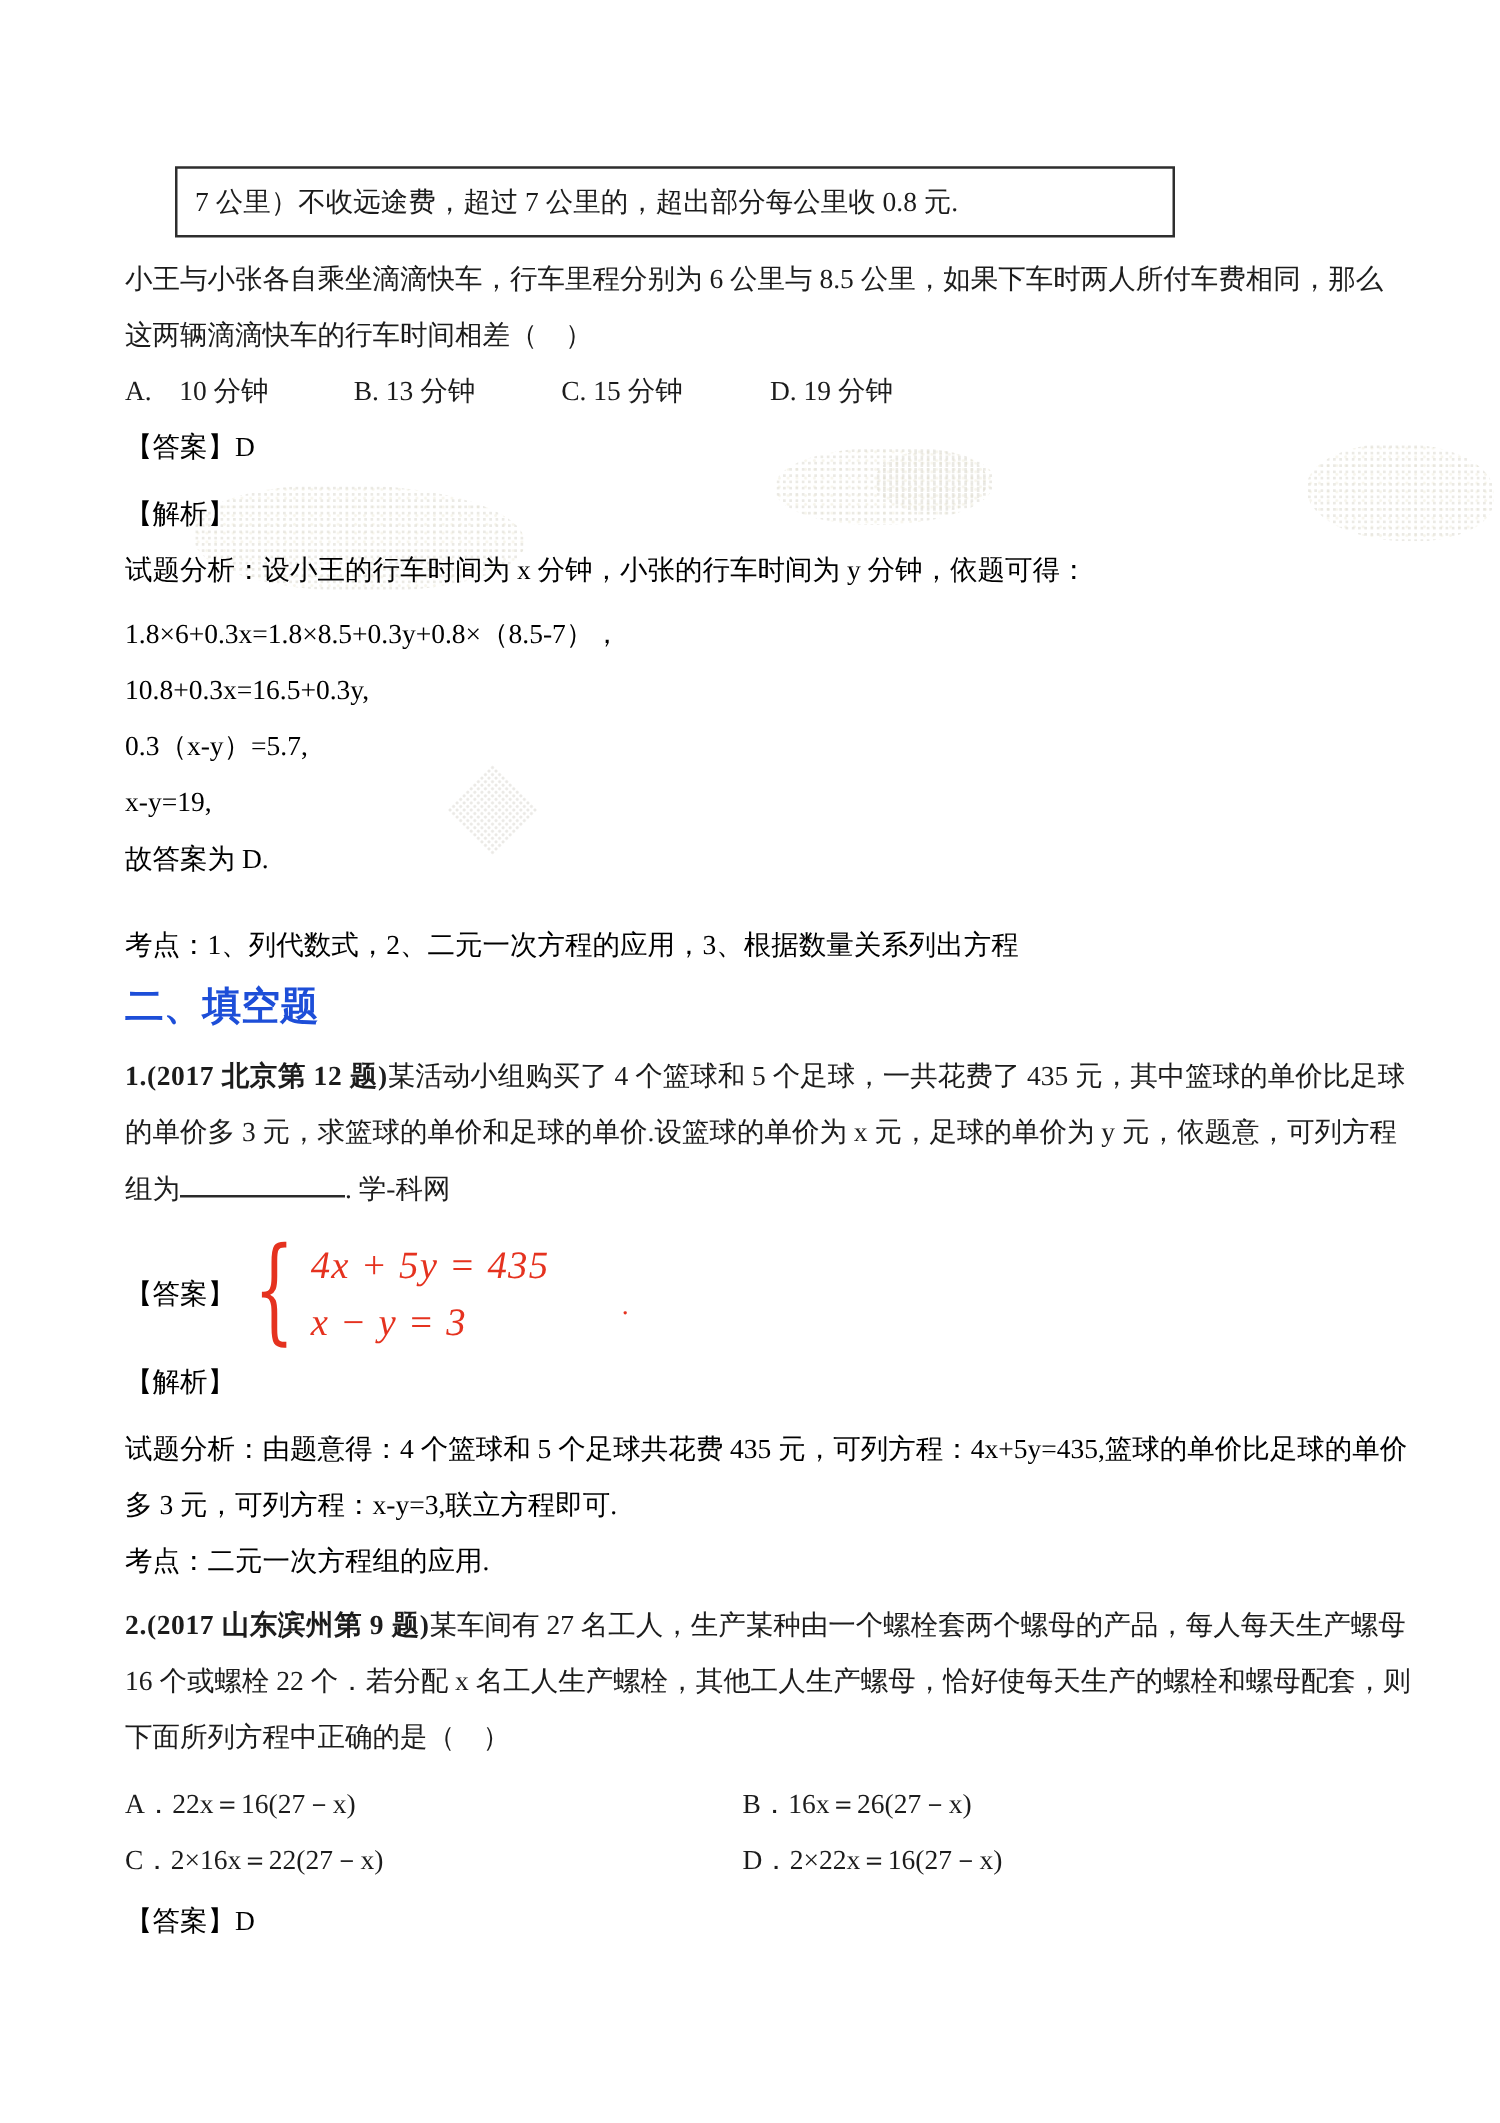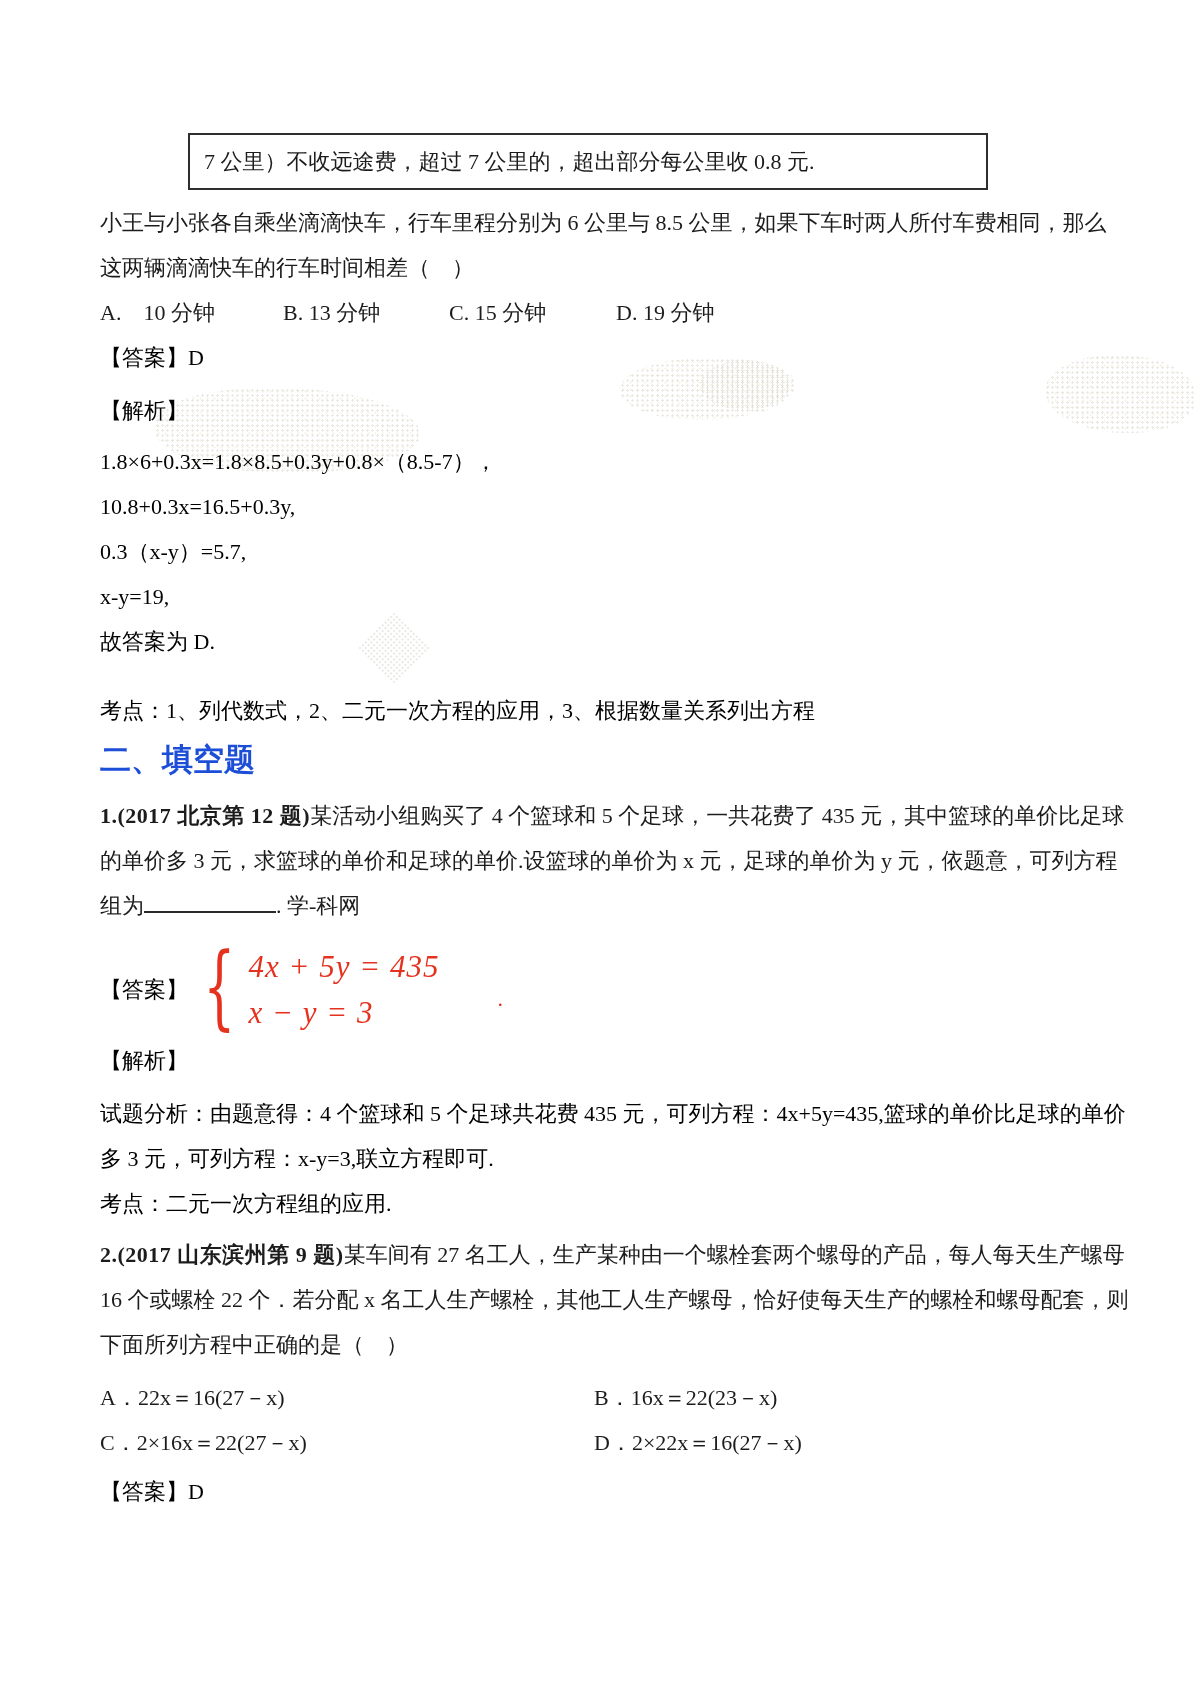--- a/index.html
+++ b/index.html
@@ -4,21 +4,21 @@
 <style>
   html,body{margin:0;padding:0;background:#ffffff;}
   body{
     width:1200px;height:1698px;position:relative;overflow:hidden;
     font-family:"Liberation Serif","DejaVu Serif",serif;
     font-size:22px;color:#1c1c1c;
   }
   .content{position:relative;padding:133px 96px 0 100px;}
   
   .rule-box{
-    box-sizing:border-box;width:800px;margin-left:88px;height:57px;
+    box-sizing:border-box;width:800px;margin-left:40px;height:57px;
     border:2px solid #2e2e2e;display:flex;align-items:center;
     padding:0 0 0 14px;background:#fff;
   }
   
   .p-line{height:45px;line-height:45px;white-space:nowrap;}
   .red{color:#000000;}
   .b-tag{font-family:Liberation Serif, serif;font-weight:bold;letter-spacing:.5px;}
   .sec-heading{
     height:46px;line-height:46px;font-family:"Liberation Sans","DejaVu Sans",sans-serif;
     font-weight:bold;font-size:31px;color:#1d4ed8;
@@ -71,20 +71,21 @@
 
   <div class="p-line opt-row">
     <span class="optA">A.　10 分钟</span><span class="optB">B. 13 分钟</span><span class="optC">C. 15 分钟</span><span>D. 19 分钟</span>
   </div>
 
   <div class="p-line red">
     <span>【答案】</span><span>D</span>
   </div>
 
   <div class="p-line red mt8">【解析】</div>
+  <div class="p-line red">试题分析：设小王的行车时间为 x 分钟，小张的行车时间为 y 分钟，依题可得：</div>
   <div class="p-line red mt6">1.8×6+0.3x=1.8×8.5+0.3y+0.8×（8.5-7），</div>
   <div class="p-line red">10.8+0.3x=16.5+0.3y,</div>
   <div class="p-line red">0.3（x-y）=5.7,</div>
   <div class="p-line red">x-y=19,</div>
   <div class="p-line red">故答案为 D.</div>
   <div class="p-line red mt24">考点：1、列代数式，2、二元一次方程的应用，3、根据数量关系列出方程</div>
 
   <div class="sec-heading mt4">二、填空题</div>
 
   <div class="p-line mt10">
@@ -111,21 +112,21 @@
   <div class="p-line red">考点：二元一次方程组的应用.</div>
 
   <div class="p-line mt6">
     <span class="b-tag">2.(2017 山东滨州第 9 题)</span><span>某车间有 27 名工人，生产某种由一个螺栓套两个螺母的产品，每人每天生产螺母</span>
   </div>
   <div class="p-line">16 个或螺栓 22 个．若分配 x 名工人生产螺栓，其他工人生产螺母，恰好使每天生产的螺栓和螺母配套，则</div>
   <div class="p-line">下面所列方程中正确的是（　）</div>
 
   <div class="p-line q2opts mt8">
     <span class="col1">A．22x＝16(27－x)</span>
-      <span>B．16x＝22(23－x)</span>
+      <span>B．16x＝26(27－x)</span>
   </div>
   <div class="p-line q2opts">
     <span class="col1">C．2×16x＝22(27－x)</span>
       <span>D．2×22x＝16(27－x)</span>
   </div>
 
   <div class="p-line red mt4">
     <span>【答案】</span><span>D</span>
   </div>
 

